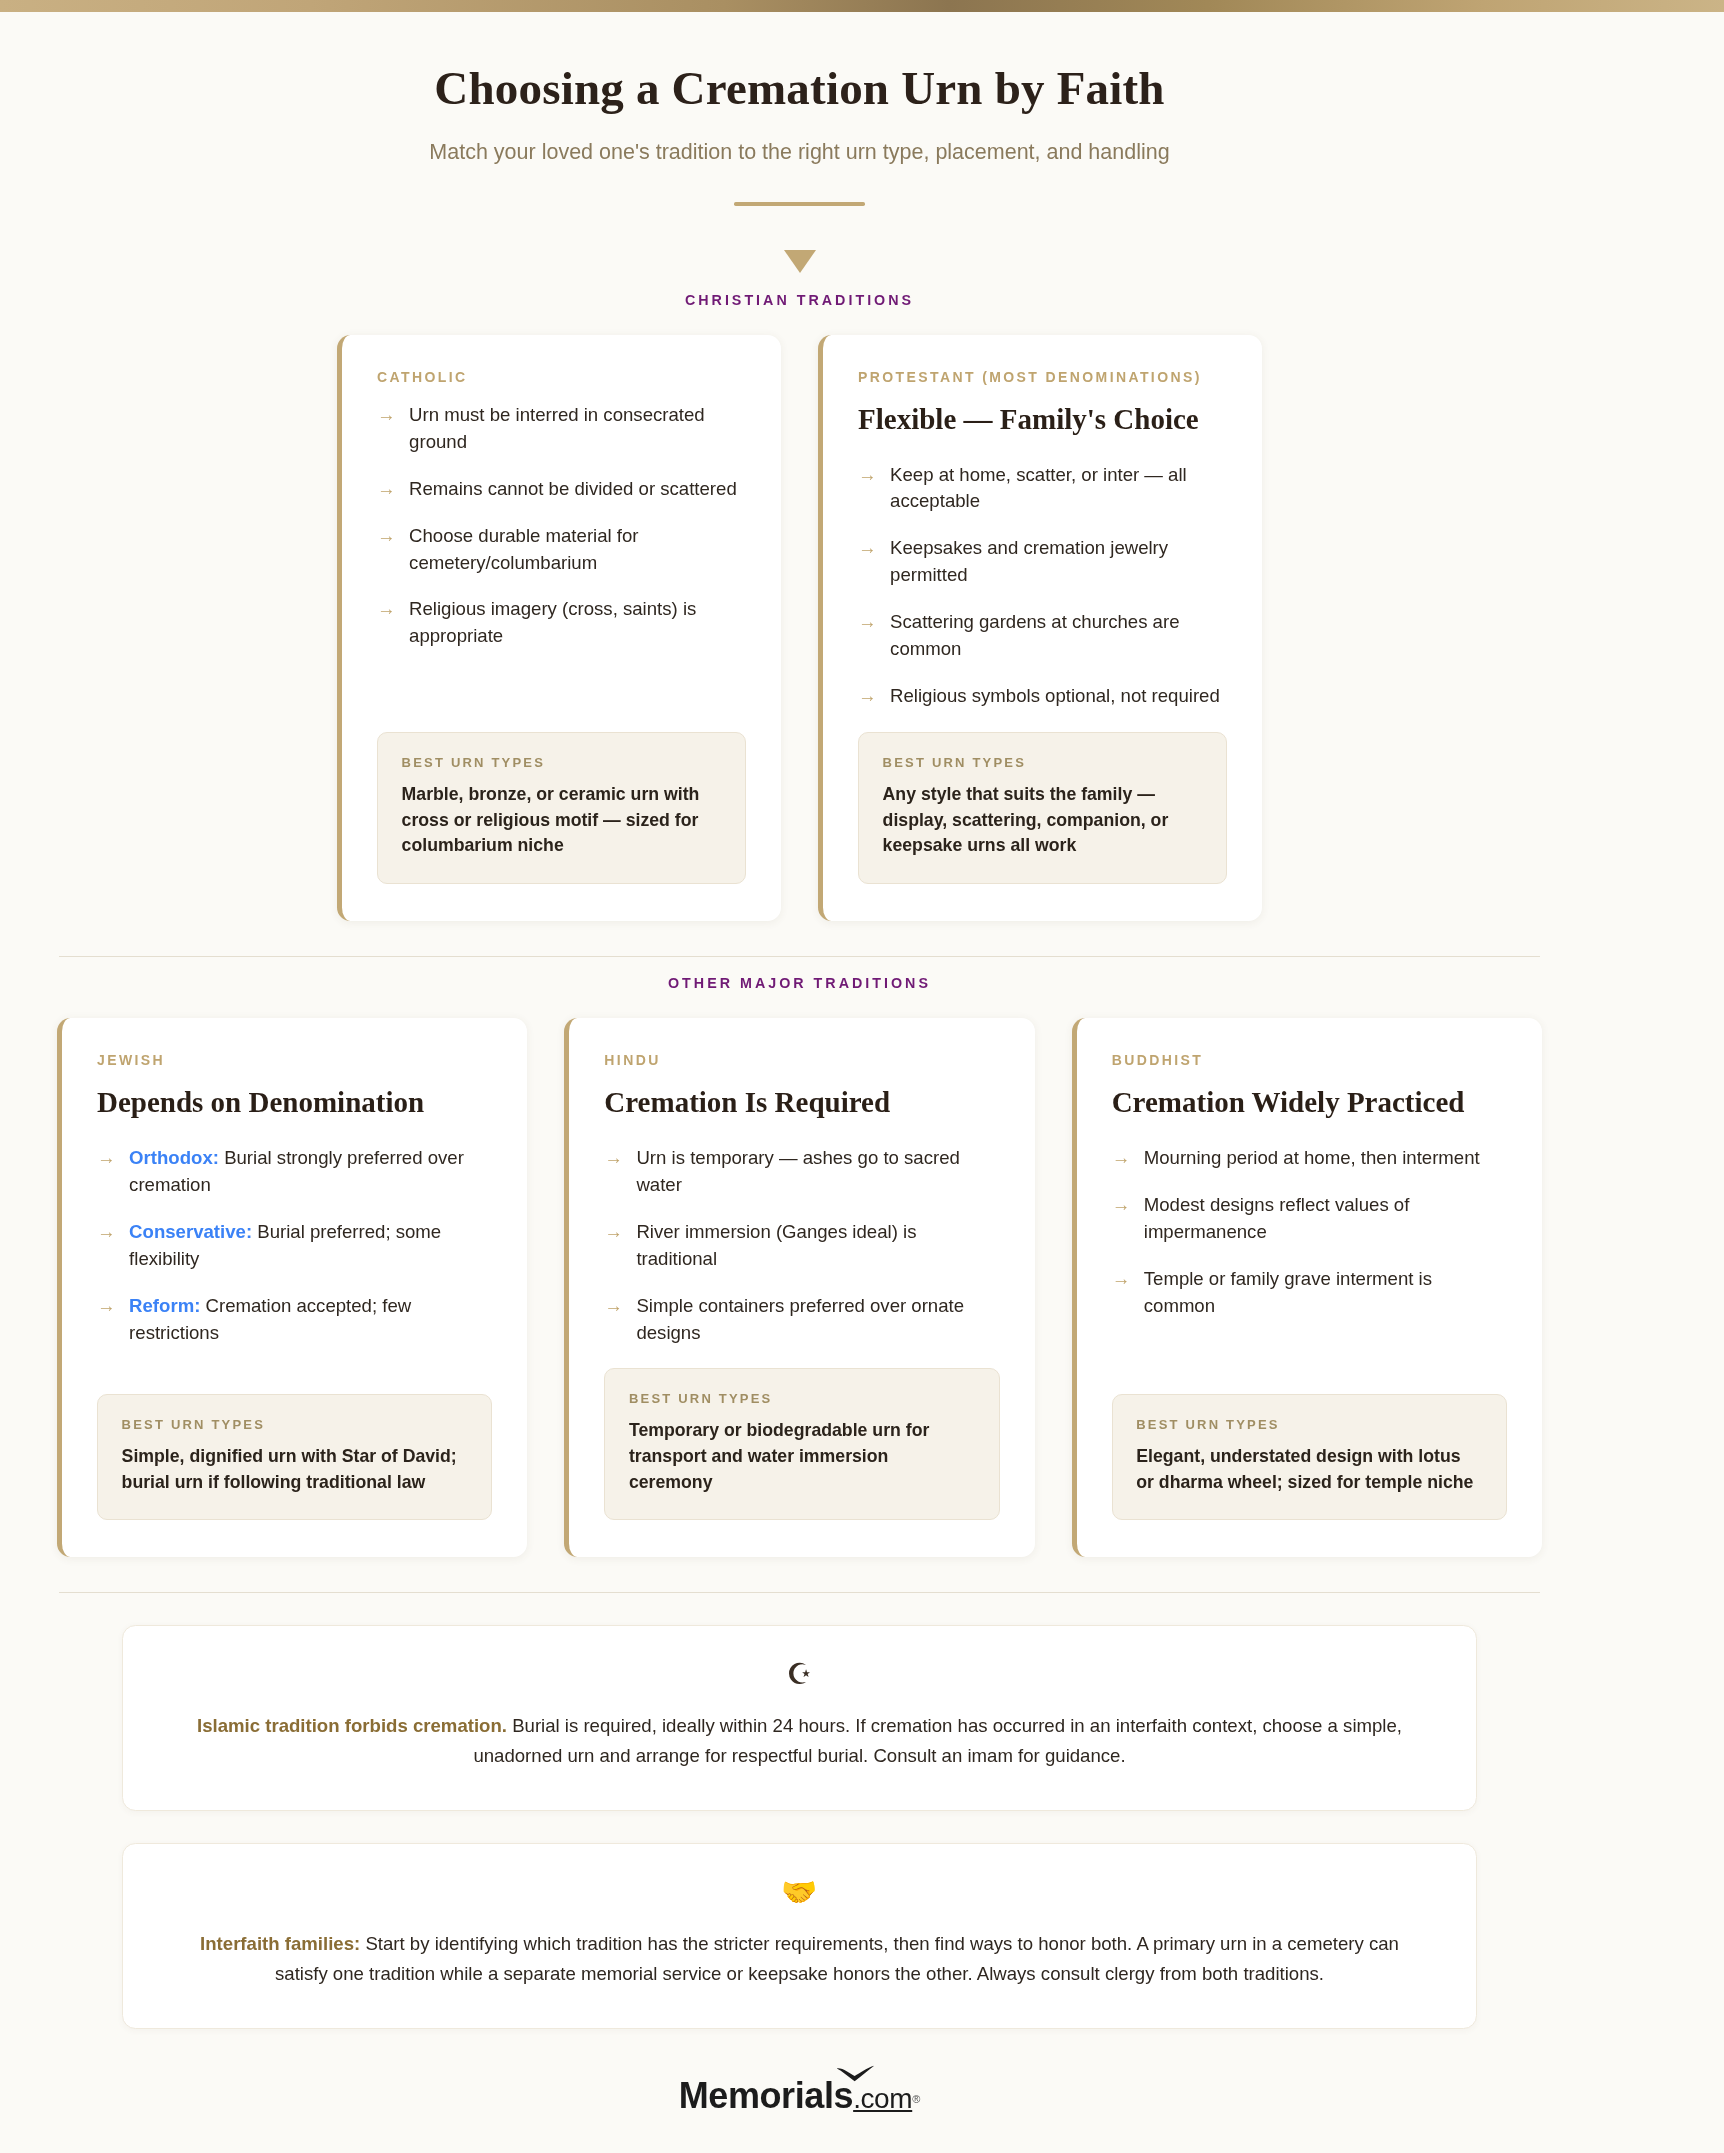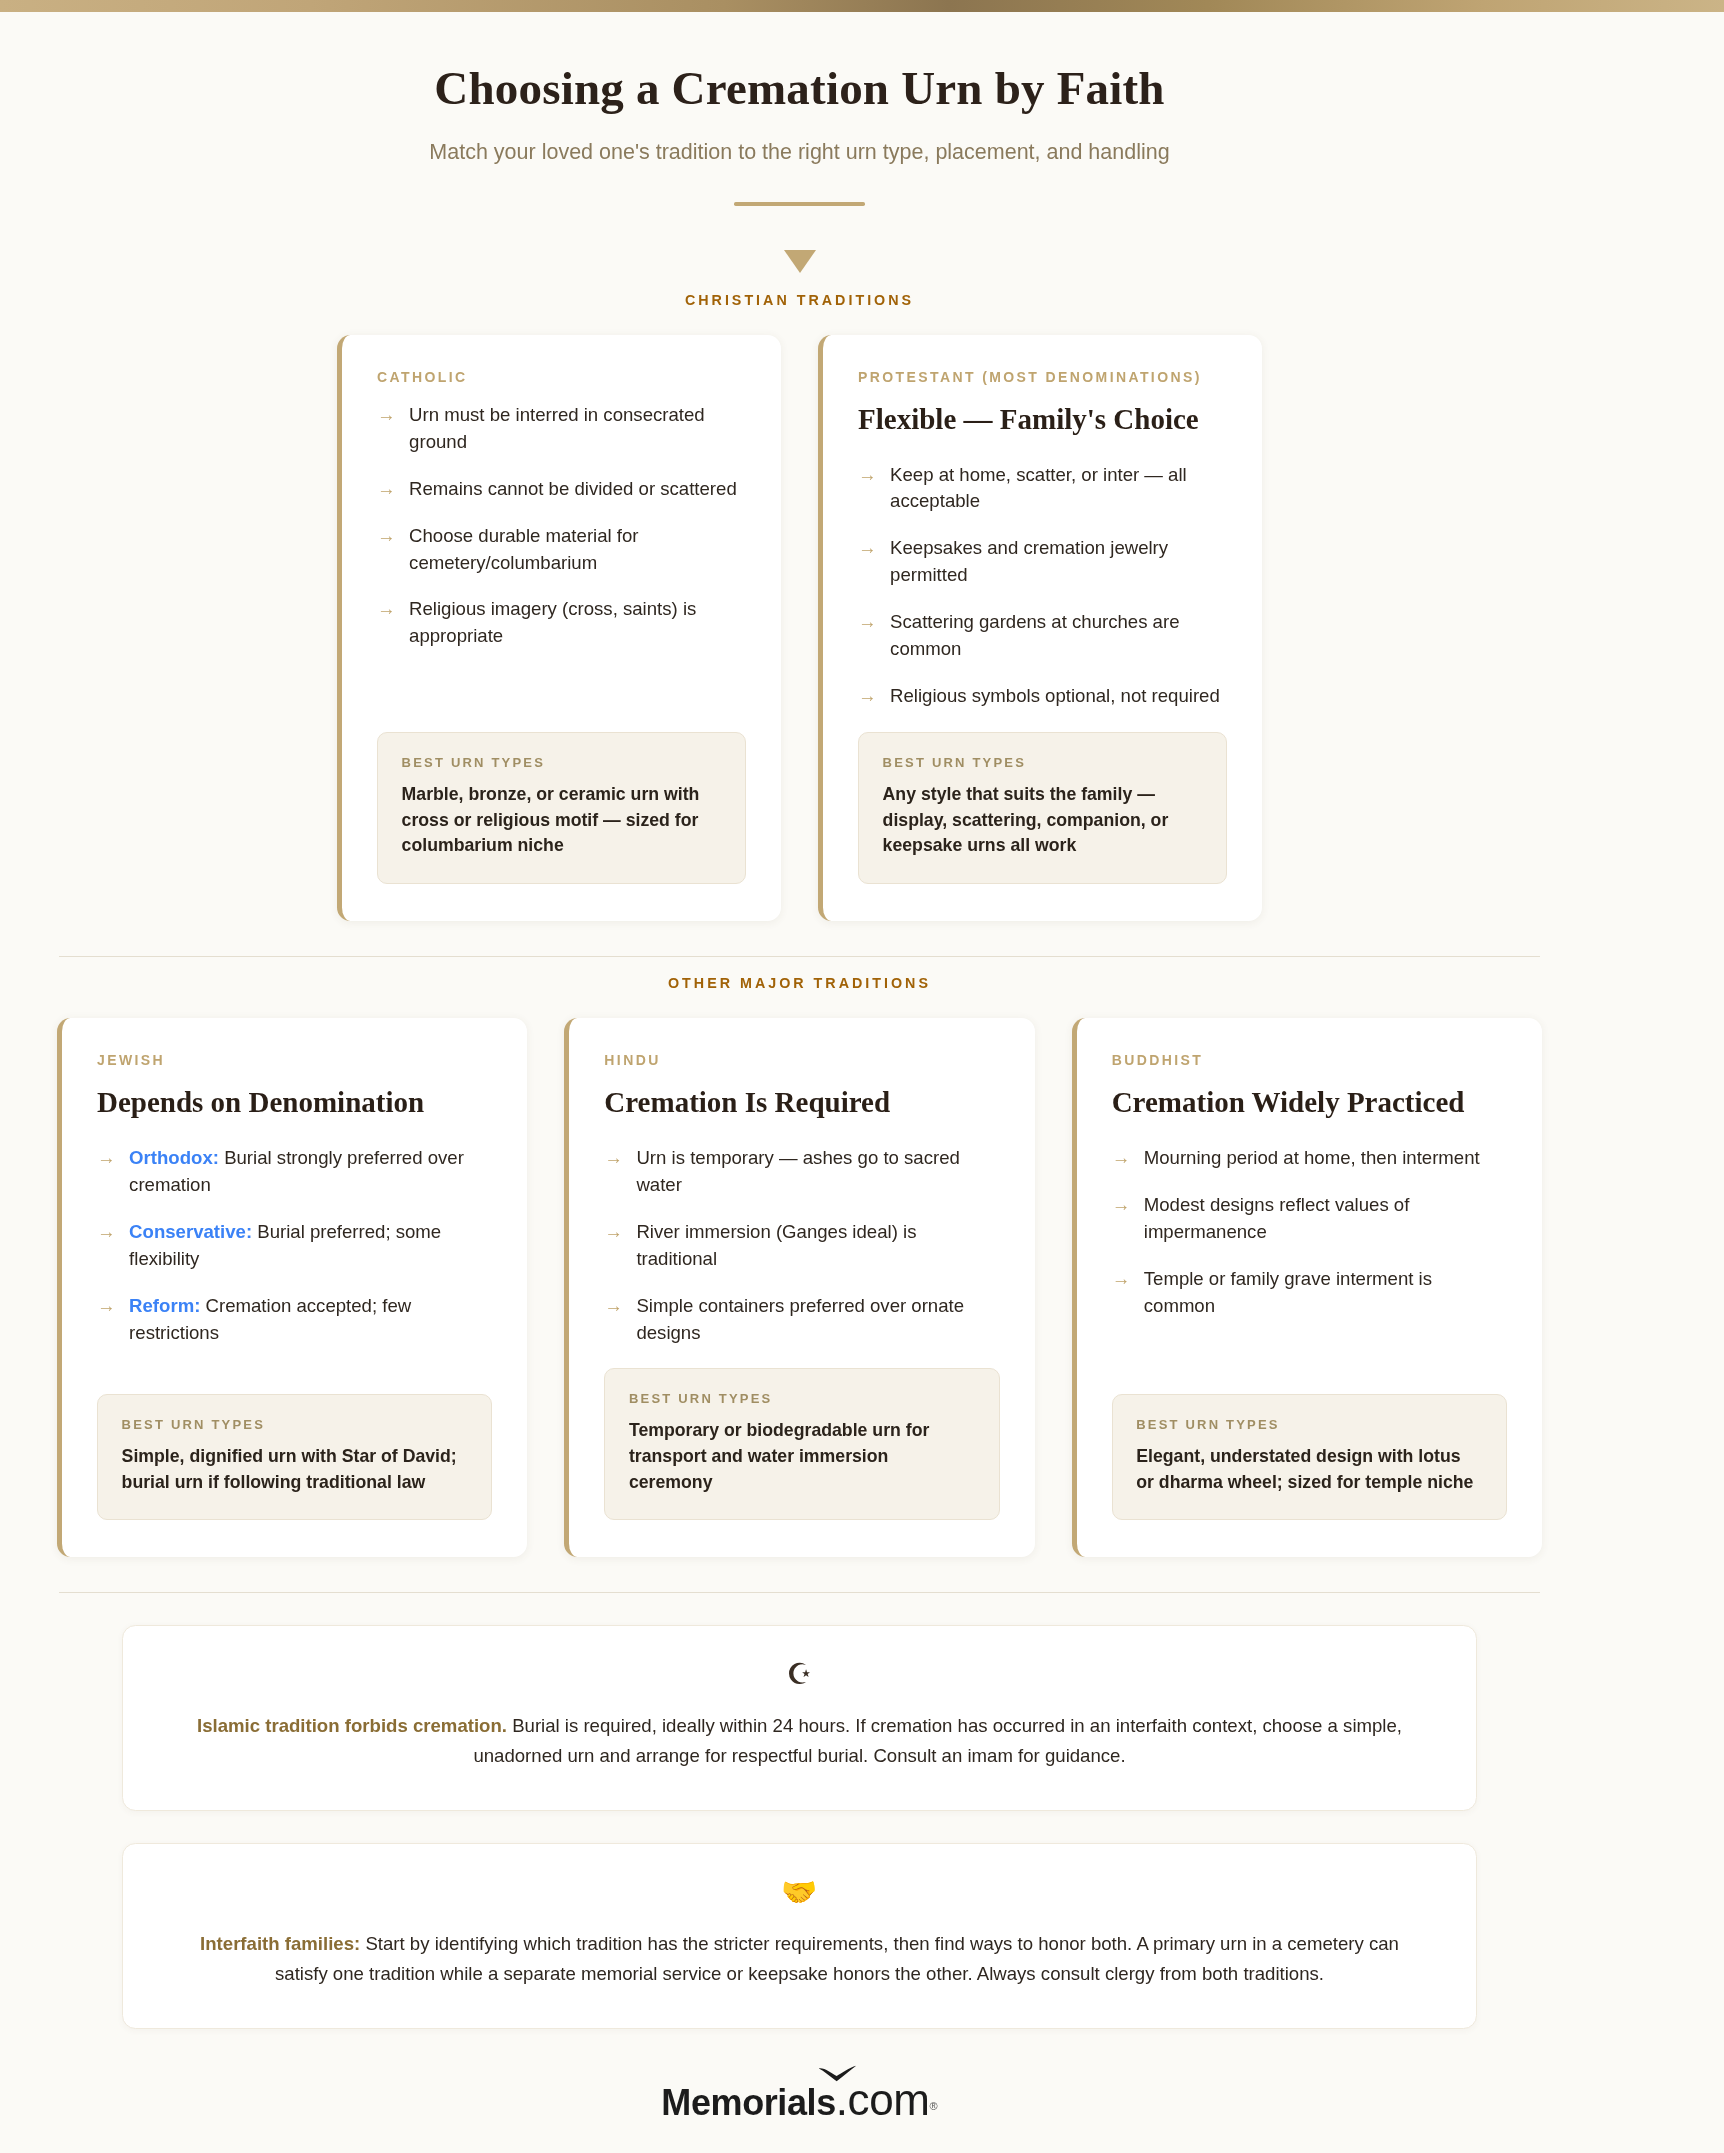--- a/index.html
+++ b/index.html
@@ -86,21 +86,21 @@
     border-right: 16px solid transparent;
     border-top: 23.6px solid #C2A875;
   }
 
   
   .section-label {
     text-align: center;
     font-size: 14.3px;
     font-weight: 700;
     letter-spacing: 3px;
-    color: #a16207;
+    color: #701a75;
     margin-top: 18.6px;
   }
 
   
   .grid {
     display: flex;
     gap: 37px;
     justify-content: center;
     margin-top: 27px;
     padding: 0 59px;
@@ -233,21 +233,21 @@
 
   .logo {
     display: inline-block;
     position: relative;
     font-family: "Liberation Sans", sans-serif;
     color: #1C1C1C;
     line-height: 1;
   }
 
   .logo-main { font-size: 36px; font-weight: 700; letter-spacing: -0.4px; }
-  .logo-com  { font-size: 44px; font-weight: 400; letter-spacing: -0.4px; }
+  .logo-com  { font-size: 28px; font-weight: 400; letter-spacing: -0.4px; text-decoration: underline; }
   .logo-reg  { font-size: 11px; vertical-align: super; color: #555; }
 
   .logo-bird {
     position: absolute;
     left: 157px;
     top: -12.6px;
     width: 39px;
     height: 17px;
   }
 </style>

